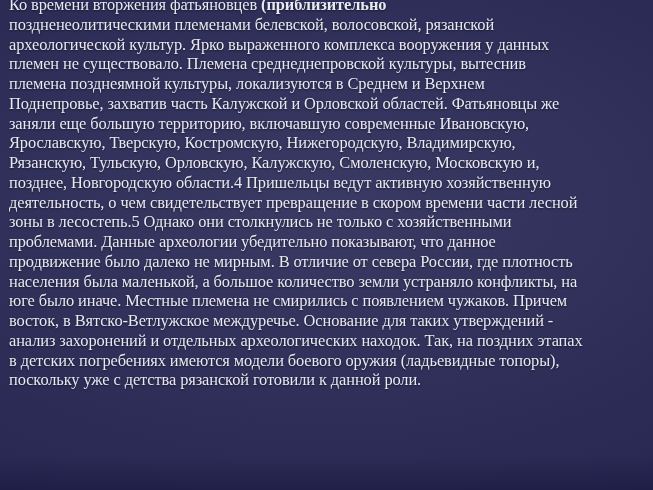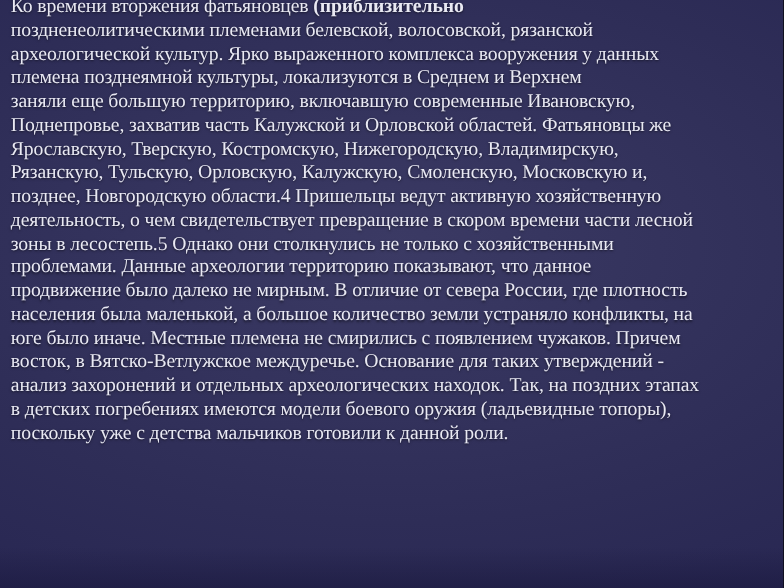--- a/index.html
+++ b/index.html
@@ -46,30 +46,31 @@
   }
 </style>
 </head>
 <body>
 
 <div class="slide">
   <div class="textblock">
     <div class="line"><span>Ко времени вторжения фатьяновцев </span><span class="b">(приблизительно</span></div>
     <div class="line">поздненеолитическими племенами белевской, волосовской, рязанской</div>
     <div class="line">археологической культур. Ярко выраженного комплекса вооружения у данных</div>
+    <div class="line">племен не существовало. Племена среднеднепровской культуры, вытеснив</div>
     <div class="line">племена позднеямной культуры, локализуются в Среднем и Верхнем</div>
+    <div class="line">Поднепровье, захватив часть Калужской и Орловской областей. Фатьяновцы же</div>
     <div class="line">заняли еще большую территорию, включавшую современные Ивановскую,</div>
-    <div class="line">Поднепровье, захватив часть Калужской и Орловской областей. Фатьяновцы же</div>
     <div class="line">Ярославскую, Тверскую, Костромскую, Нижегородскую, Владимирскую,</div>
     <div class="line">Рязанскую, Тульскую, Орловскую, Калужскую, Смоленскую, Московскую и,</div>
     <div class="line">позднее, Новгородскую области.4 Пришельцы ведут активную хозяйственную</div>
     <div class="line">деятельность, о чем свидетельствует превращение в скором времени части лесной</div>
     <div class="line">зоны в лесостепь.5 Однако они столкнулись не только с хозяйственными</div>
-    <div class="line">проблемами. Данные археологии территорию показывают, что данное</div>
+    <div class="line">проблемами. Данные археологии убедительно показывают, что данное</div>
     <div class="line">продвижение было далеко не мирным. В отличие от севера России, где плотность</div>
     <div class="line">населения была маленькой, а большое количество земли устраняло конфликты, на</div>
     <div class="line">юге было иначе. Местные племена не смирились с появлением чужаков. Причем</div>
     <div class="line">восток, в Вятско-Ветлужское междуречье. Основание для таких утверждений -</div>
     <div class="line">анализ захоронений и отдельных археологических находок. Так, на поздних этапах</div>
     <div class="line">в детских погребениях имеются модели боевого оружия (ладьевидные топоры),</div>
-    <div class="line">поскольку уже с детства мальчиков готовили к данной роли.</div>
+    <div class="line">поскольку уже с детства рязанской готовили к данной роли.</div>
   </div>
 </div>
 
 </body></html>

